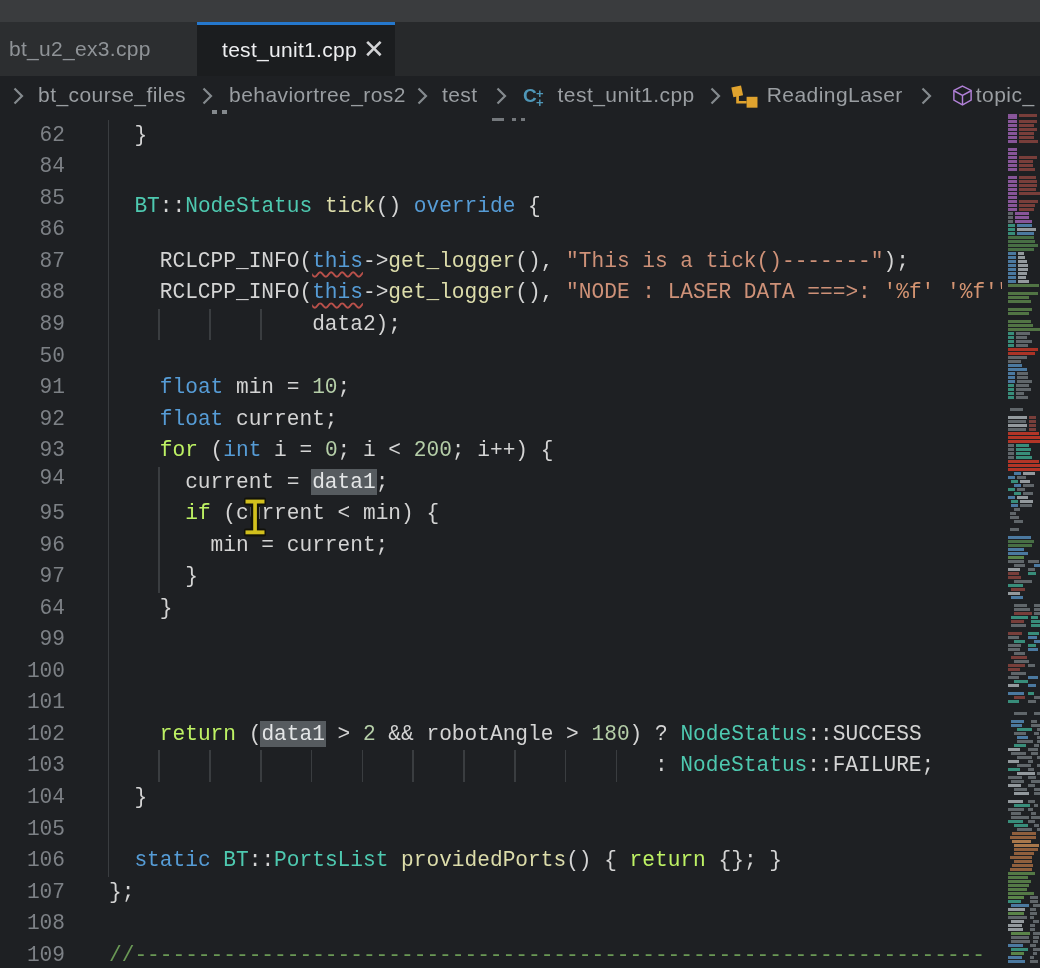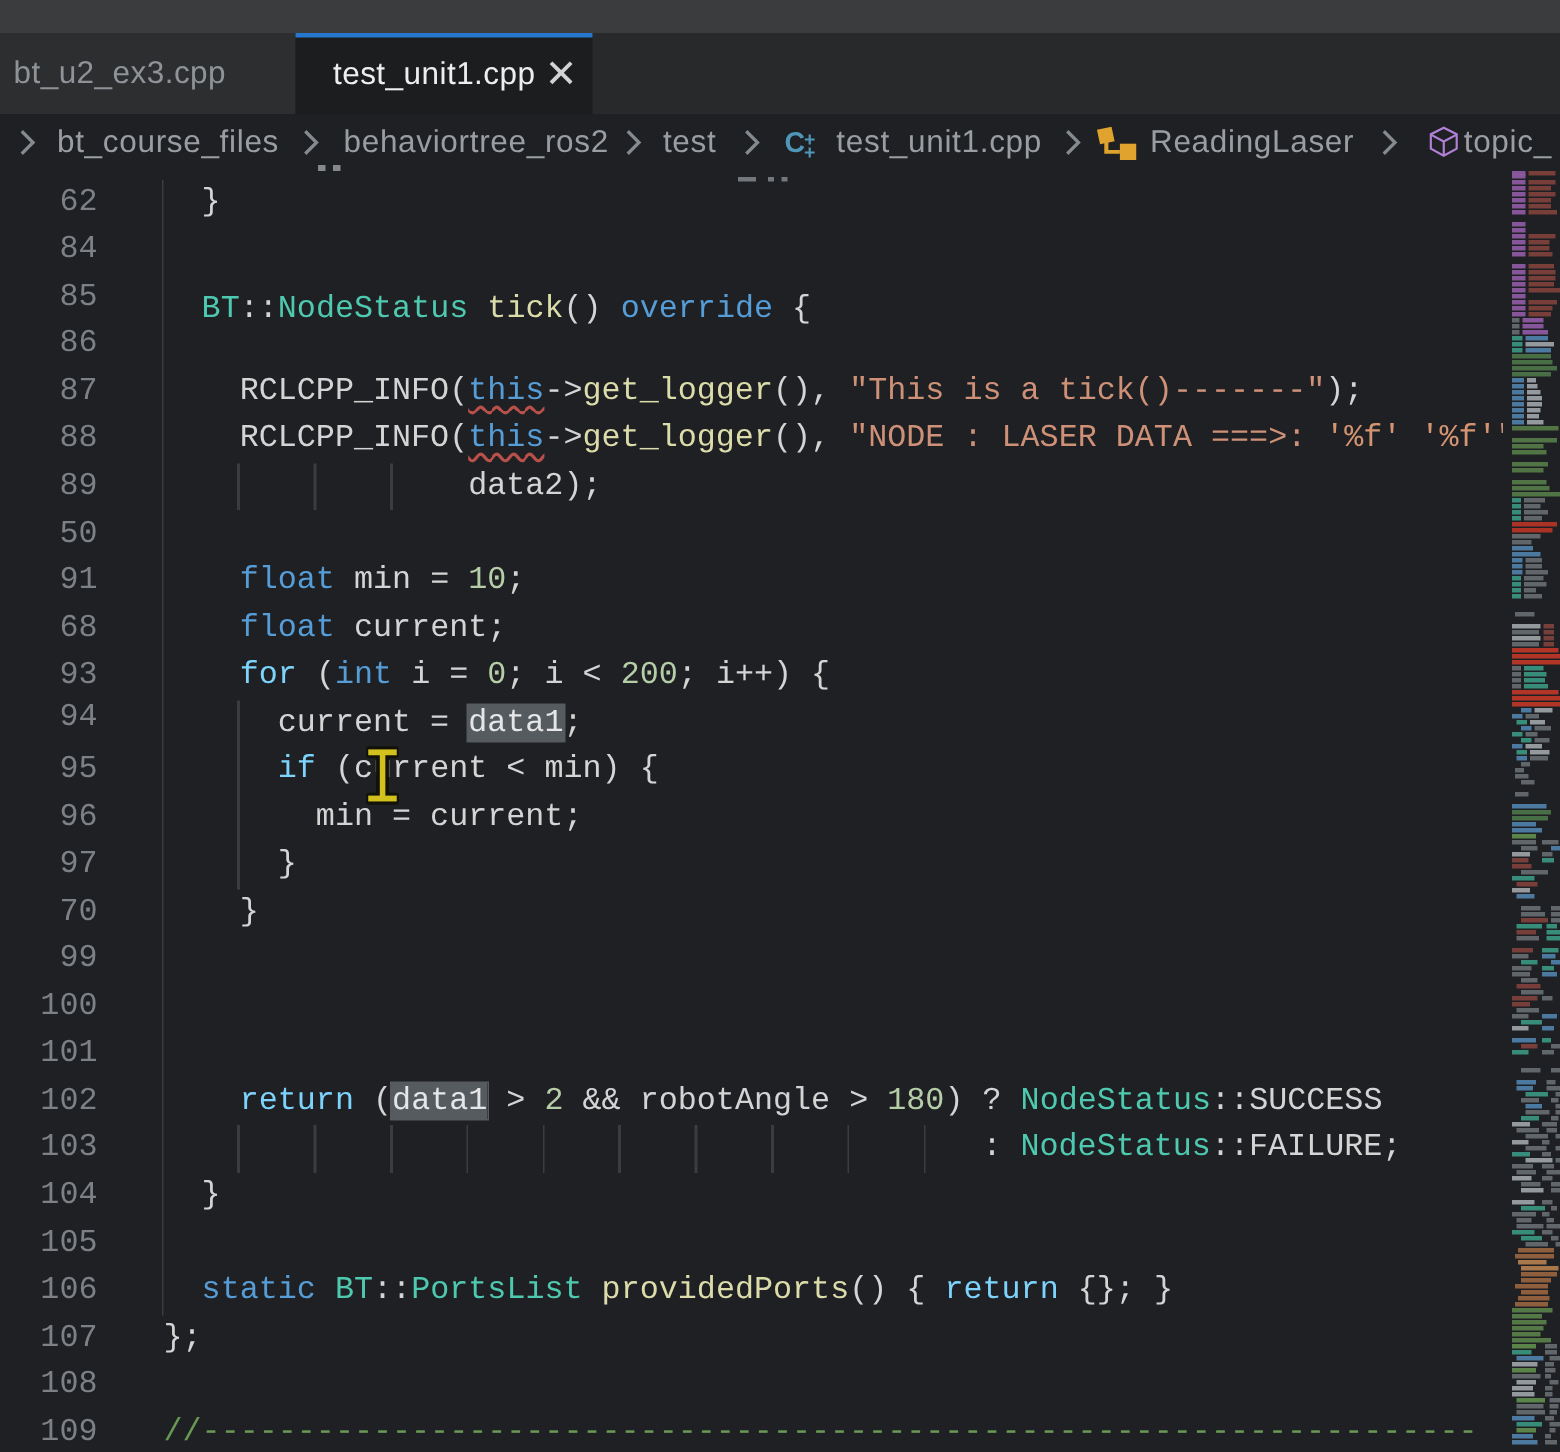--- a/index.html
+++ b/index.html
@@ -17,21 +17,21 @@
               line-height:26px; text-align:center; }
   #crumbs span { letter-spacing:0.45px; }
   #crumbs { left:0; top:76px; width:1040px; height:38px; background:#1e2023; color:#9a9ea2;
             font-size:21px; line-height:38px; white-space:nowrap; }
   #editor { left:0; top:114px; width:1002px; height:854px; overflow:hidden; }
   .ln { position:absolute; left:0; width:65px; text-align:right; color:#7d8186;
         font:21.16px "Liberation Mono", monospace; line-height:31.538px; height:31.538px; }
   .cl { position:absolute; left:109px; white-space:pre; color:#d4d4d4;
         font:21.16px "Liberation Mono", monospace; line-height:31.538px; height:31.538px; }
   .kb { color:#569cd6; }
-  .kc { color:#7dd3fc; }
+  .kc { color:#bef264; }
   .t  { color:#4ec9b0; }
   .fn { color:#dcdcaa; }
   .s  { color:#ce9178; }
   .pf { color:#d49472; }
   .n  { color:#b5cea8; }
   .cm { color:#6a9955; }
   .sq { text-decoration:underline; text-decoration-style:wavy; text-decoration-color:#b9504a;
         text-decoration-thickness:1.5px; text-underline-offset:4px; }
   .hl { background:#565b5f; color:#e4e6e7; box-shadow:0 0 0 1px #565b5f; }
   .guide { position:absolute; width:1.5px; background:#3a3d40; }
@@ -100,33 +100,33 @@
     <div class="ln" style="top:100.34px">86</div>
     <div class="ln" style="top:131.88px">87</div>
     <div class="cl" style="top:131.88px">    RCLCPP_INFO(<span class="kb sq">this</span>-&gt;<span class="fn">get_logger</span>(), <span class="s">"This is a tick()-------"</span>);</div>
     <div class="ln" style="top:163.42px">88</div>
     <div class="cl" style="top:163.42px">    RCLCPP_INFO(<span class="kb sq">this</span>-&gt;<span class="fn">get_logger</span>(), <span class="s">"NODE : LASER DATA ===&gt;: </span><span class="pf">'%f'</span><span class="s"> </span><span class="pf">'%f'</span><span class="s">",</span></div>
     <div class="ln" style="top:194.96px">89</div>
     <div class="cl" style="top:194.96px">                data2);</div>
     <div class="ln" style="top:226.50px">50</div>
     <div class="ln" style="top:258.03px">91</div>
     <div class="cl" style="top:258.03px">    <span class="kb">float</span> min = <span class="n">10</span>;</div>
-    <div class="ln" style="top:289.57px">68</div>
+    <div class="ln" style="top:289.57px">92</div>
     <div class="cl" style="top:289.57px">    <span class="kb">float</span> current;</div>
     <div class="ln" style="top:321.11px">93</div>
     <div class="cl" style="top:321.11px">    <span class="kc">for</span> (<span class="kb">int</span> i = <span class="n">0</span>; i &lt; <span class="n">200</span>; i++) {</div>
     <div class="ln" style="top:349px">94</div>
     <div class="cl" style="top:352.65px">      current = <span class="hl">data1</span>;</div>
     <div class="ln" style="top:384.19px">95</div>
     <div class="cl" style="top:384.19px">      <span class="kc">if</span> (current &lt; min) {</div>
     <div class="ln" style="top:415.72px">96</div>
     <div class="cl" style="top:415.72px">        min = current;</div>
     <div class="ln" style="top:447.26px">97</div>
     <div class="cl" style="top:447.26px">      }</div>
-    <div class="ln" style="top:478.80px">70</div>
+    <div class="ln" style="top:478.80px">64</div>
     <div class="cl" style="top:478.80px">    }</div>
     <div class="ln" style="top:510.34px">99</div>
     <div class="ln" style="top:541.88px">100</div>
     <div class="ln" style="top:573.41px">101</div>
     <div class="ln" style="top:604.95px">102</div>
     <div class="cl" style="top:604.95px">    <span class="kc">return</span> (<span class="hl">data1</span> &gt; <span class="n">2</span> &amp;&amp; robotAngle &gt; <span class="n">180</span>) ? <span class="t">NodeStatus</span>::SUCCESS</div>
     <div class="ln" style="top:636.49px">103</div>
     <div class="cl" style="top:636.49px">                                           : <span class="t">NodeStatus</span>::FAILURE;</div>
     <div class="ln" style="top:668.03px">104</div>
     <div class="cl" style="top:668.03px">  }</div>

